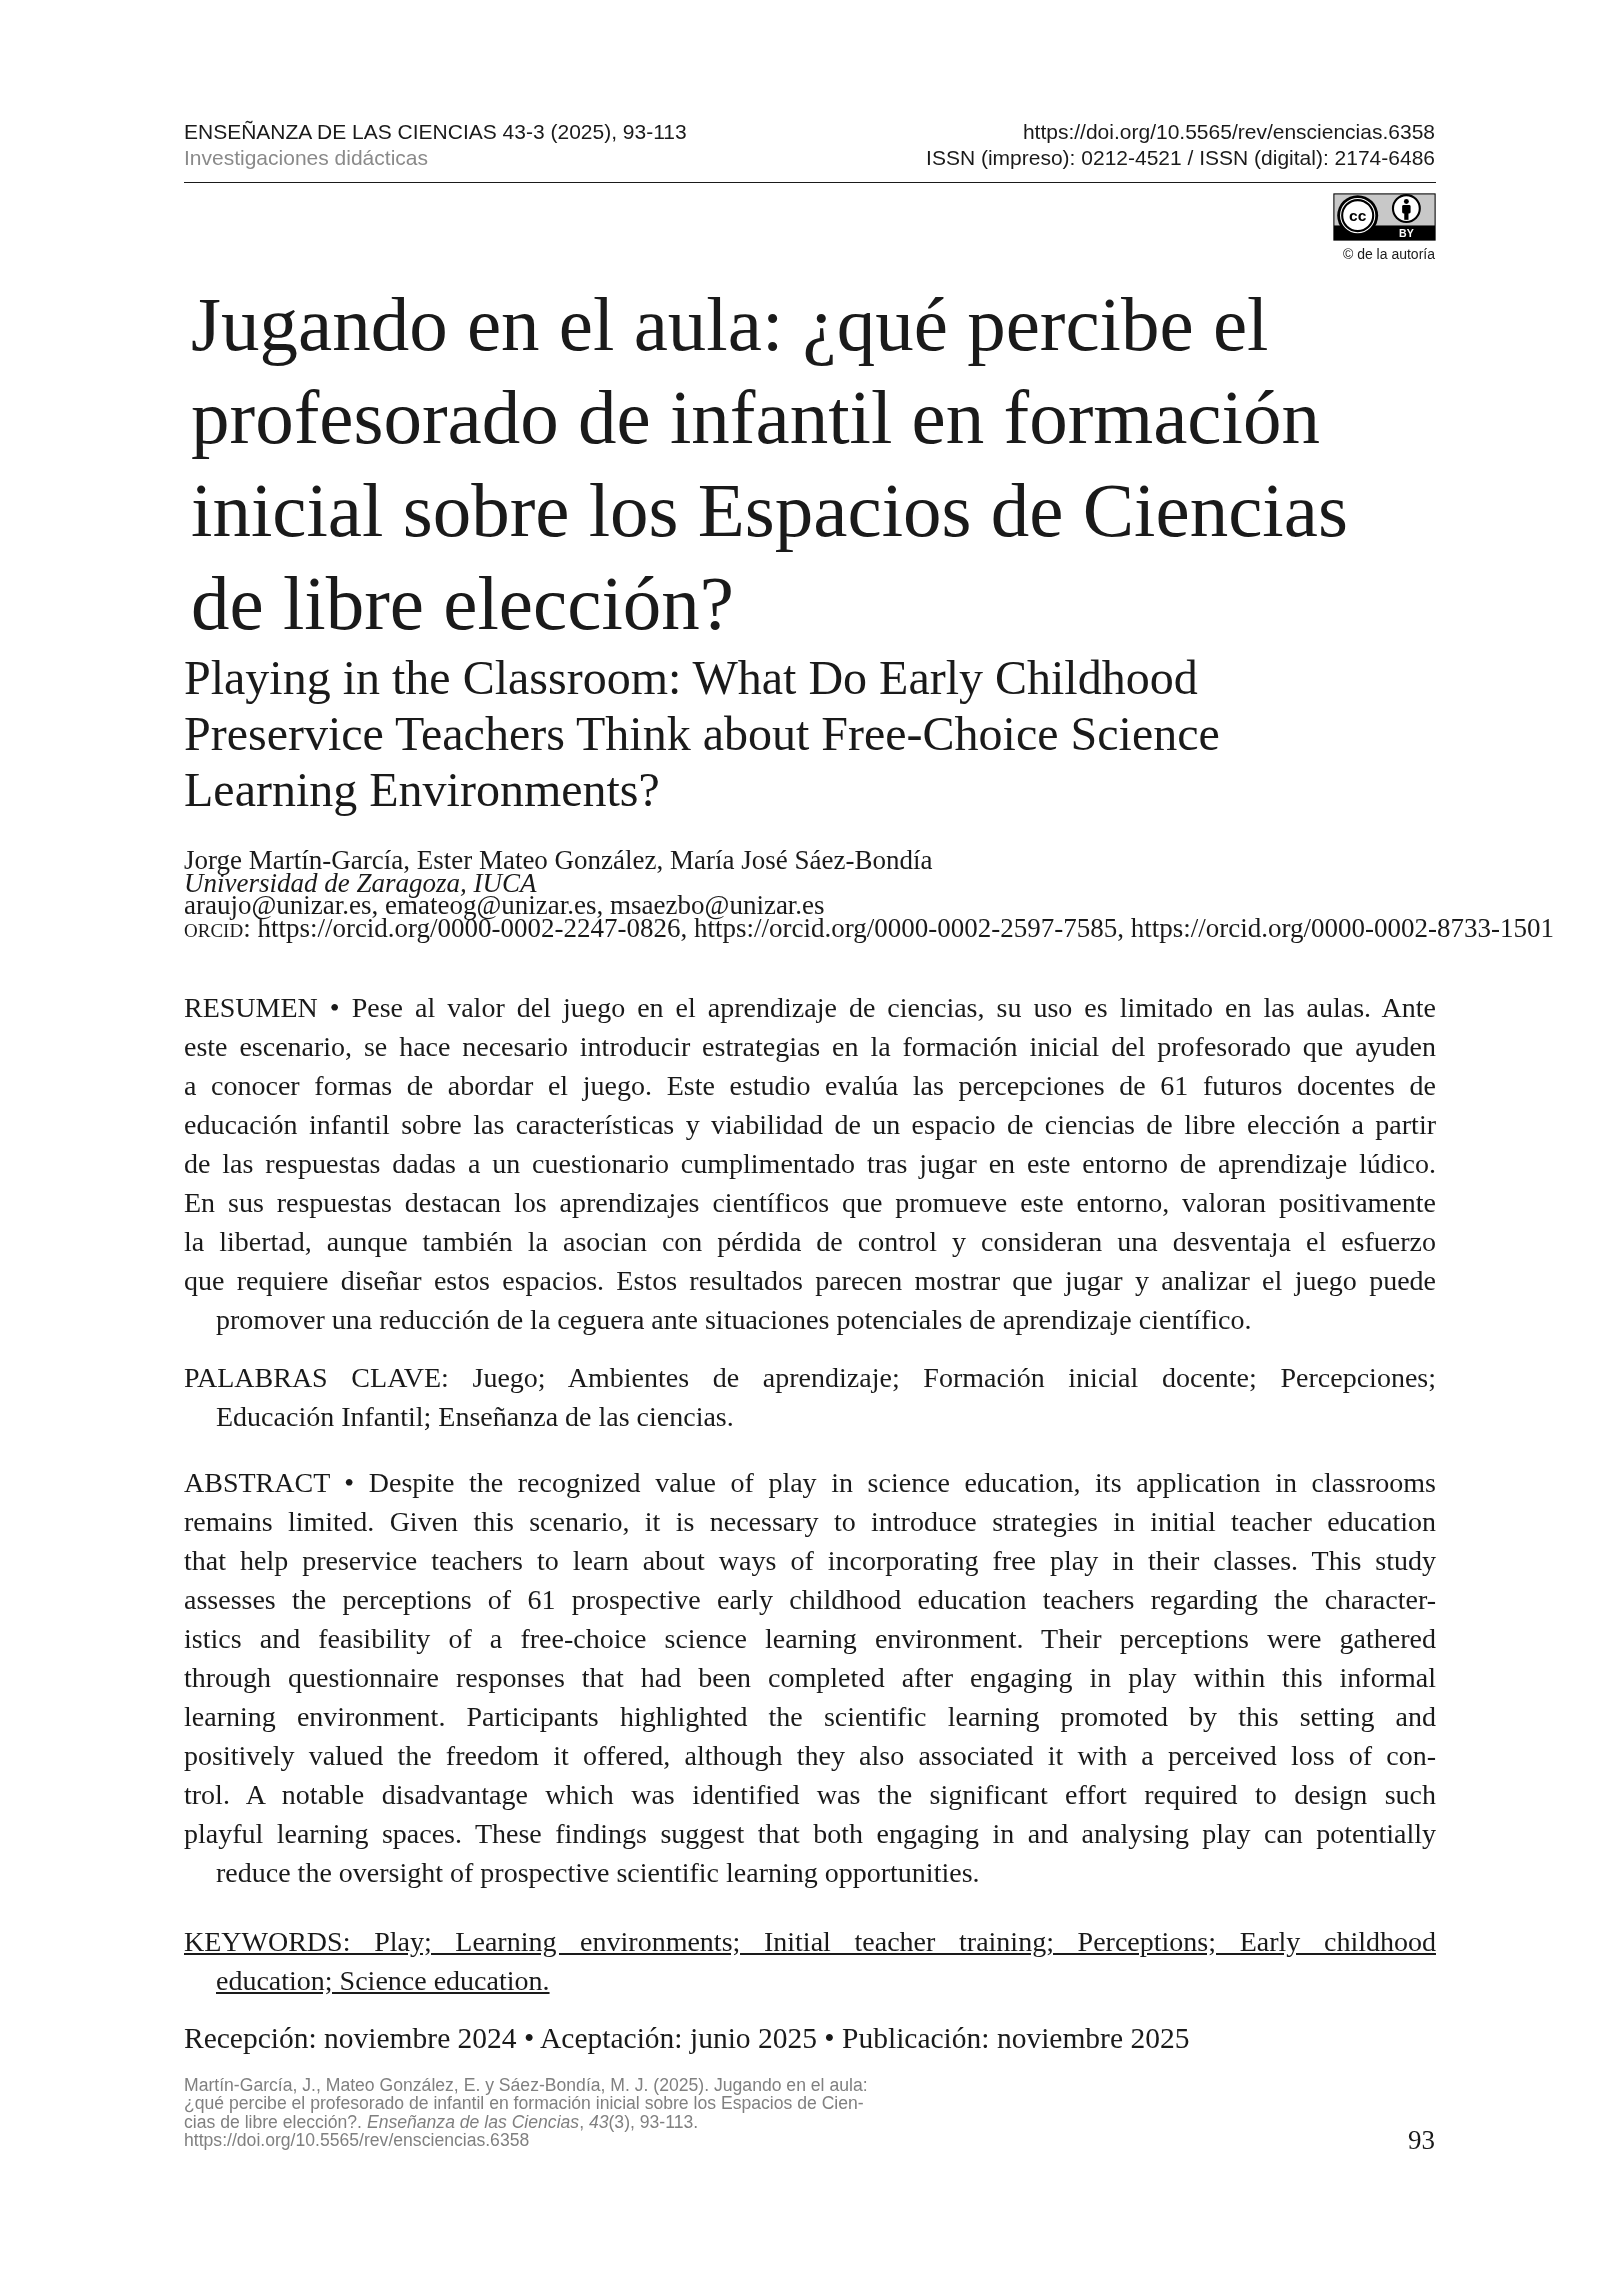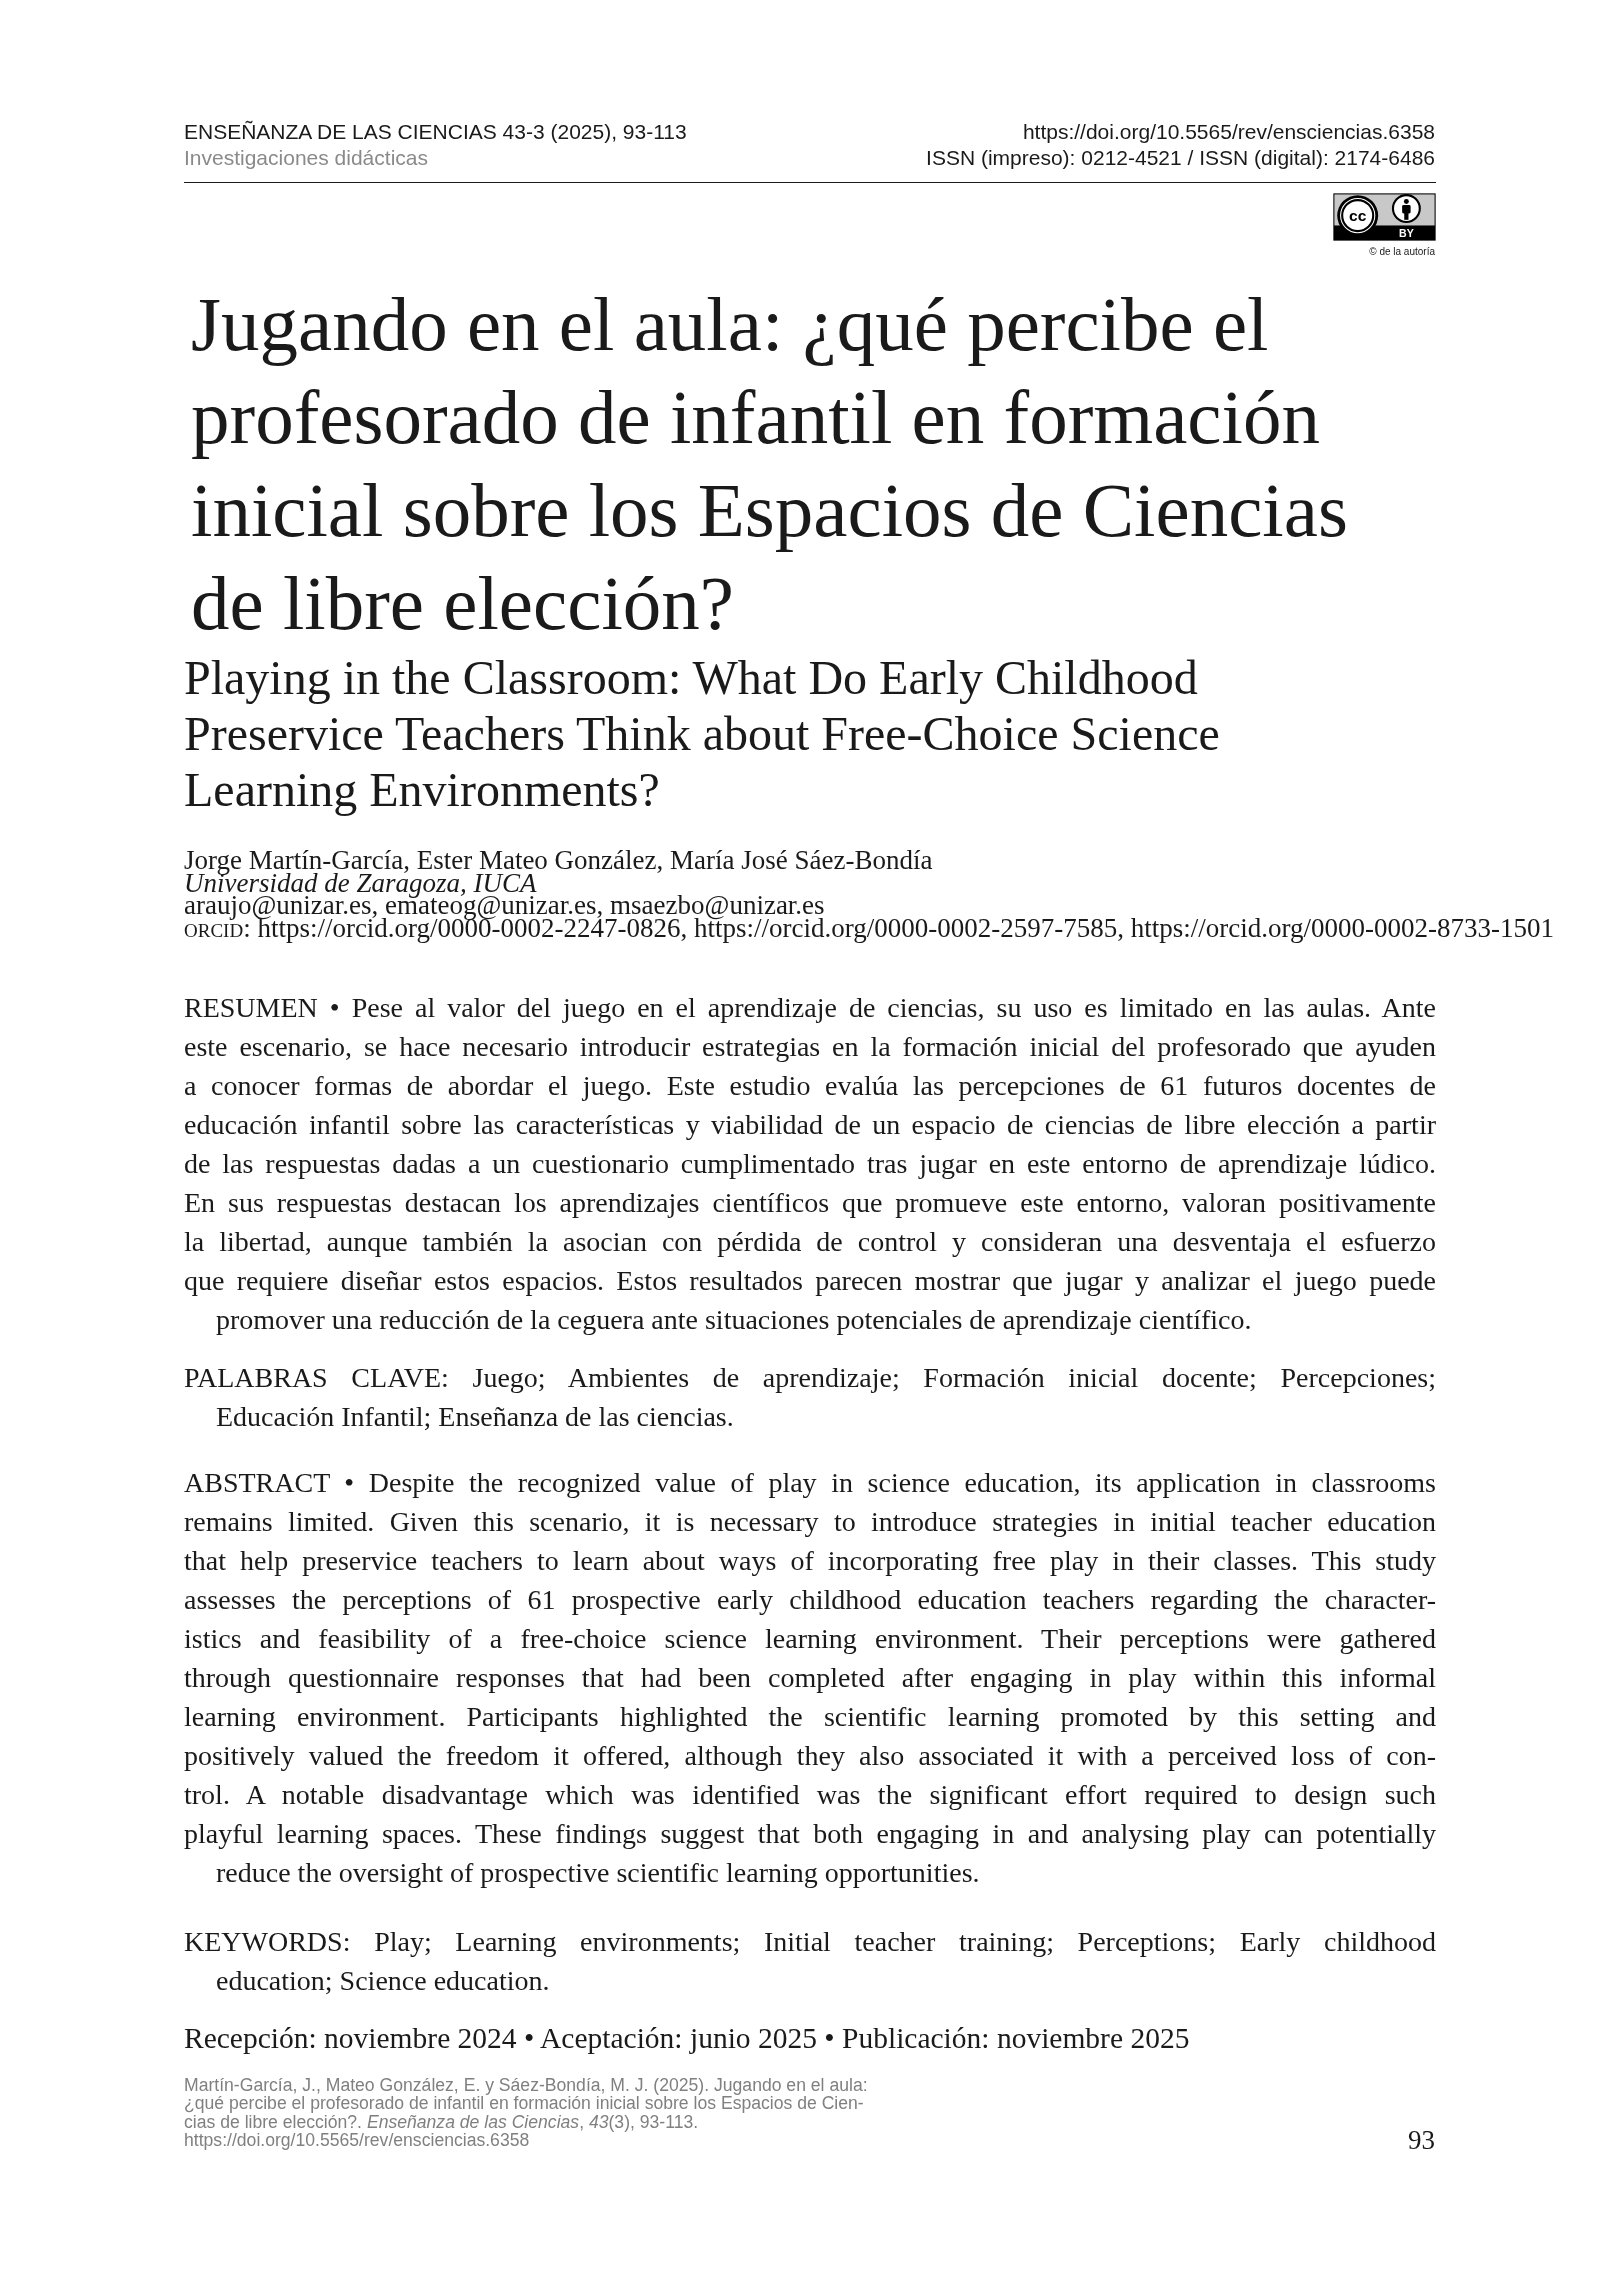--- a/index.html
+++ b/index.html
@@ -10,42 +10,42 @@
 
   
   #hdr-left-1 { left:184px; top:120px; font-size:21px; color:#1a1a1a; white-space:nowrap; }
   #hdr-left-2 { left:184px; top:146px; font-size:21px; color:#8a8a8a; white-space:nowrap; }
   #hdr-right-1 { right:184px; top:120px; font-size:21px; color:#1a1a1a; white-space:nowrap; text-align:right; }
   #hdr-right-2 { right:184px; top:146px; font-size:21px; color:#1a1a1a; white-space:nowrap; text-align:right; }
   #hdr-rule { left:184px; top:182px; width:1252px; height:1.4px; background:#1a1a1a; }
 
   
   #cc-badge { left:1333px; top:193px; width:103px; height:52px; }
-  #cc-copyright { right:184px; top:246px; font-size:10px; color:#1a1a1a; white-space:nowrap; }
+  #cc-copyright { right:184px; top:246px; font-size:14px; color:#1a1a1a; white-space:nowrap; }
 
   
   #title { left:184px; top:271px; width:1266px; font-size:77px; line-height:93px; color:#1a1a1a; }
   #title .ln { display:block; white-space:nowrap; }
   #subtitle { left:184px; top:650px; width:1266px; font-size:48px; line-height:56px; color:#1a1a1a; }
   #subtitle .ln { display:block; white-space:nowrap; }
 
   
   #authors { left:184px; top:849px; font-size:27px; line-height:22.5px; color:#1a1a1a; }
   #authors .ln { display:block; white-space:nowrap; }
   .it { font-style:italic; }
   .sc { font-variant:small-caps; text-transform:lowercase; }
 
   
   .bodytext { left:184px; width:1252px; font-size:28px; line-height:39px; color:#1a1a1a; text-align:justify; }
   .bodytext .ln { display:block; white-space:nowrap; text-align:justify; text-align-last:justify; }
   .bodytext .ln.last { text-align-last:left;margin-left:32px; }
   #resumen { top:988px; }
   #palabras { top:1358px; }
   #abstract { top:1463px; }
-  #keywords { top:1922px; }
+  #keywords { top:1922px;text-decoration:underline; }
   #dates { left:184px; top:2022px; font-size:29.5px; color:#1a1a1a; white-space:nowrap; }
 
   
   #citation { left:184px; top:2076px; font-size:17.6px; line-height:18.3px; color:#808080; }
   #citation .ln { display:block; white-space:nowrap; }
   #page-number { right:184px; top:2125px; font-size:27px; color:#1a1a1a; }
 </style>
 </head>
 <body>
 

